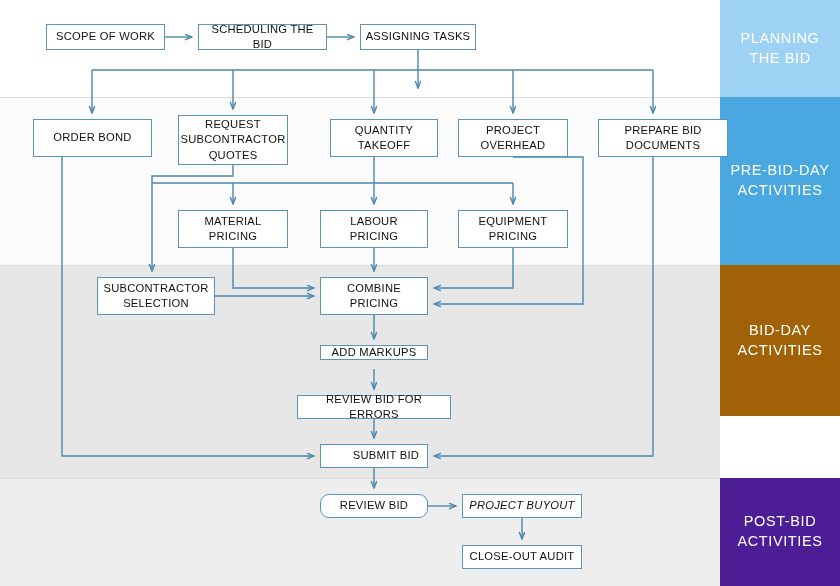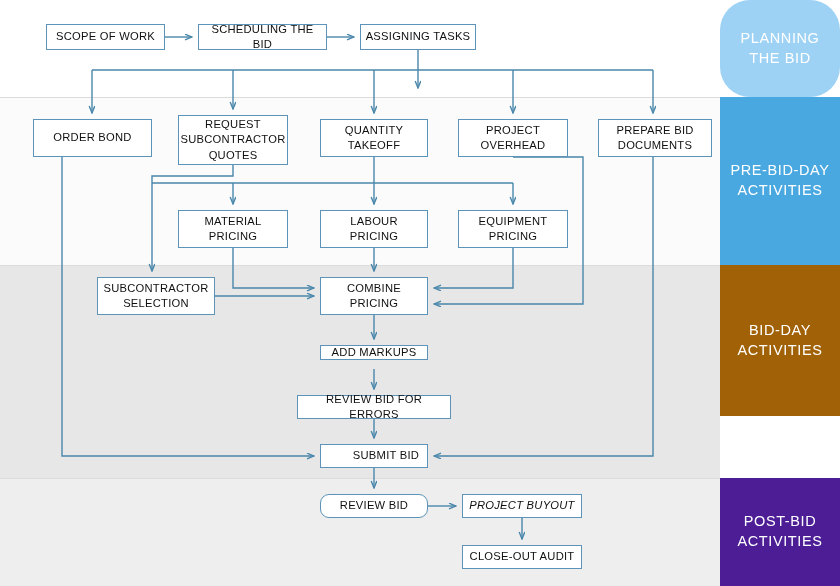--- a/index.html
+++ b/index.html
@@ -90,21 +90,21 @@
 
   <div class="band band-0"></div>
   <div class="band band-1"></div>
   <div class="band band-2"></div>
   <div class="band band-3"></div>
   <div class="band-sep" style="top:97px"></div>
   <div class="band-sep" style="top:265px"></div>
   <div class="band-sep" style="top:478px"></div>
 
   <div id="phase-legend">
-      <div class="phase" style="top: 0px; height: 97px; background: rgb(158, 210, 245); border-radius: 30px;">
+      <div class="phase" style="top: 0px; height: 97px; background: rgb(158, 210, 245);">
         <span>PLANNING THE BID</span>
       </div>
       <div class="phase" style="top: 97px; height: 168px; background: rgb(74, 168, 224);">
         <span>PRE-BID-DAY ACTIVITIES</span>
       </div>
       <div class="phase" style="top: 265px; height: 151px; background: #a16207;">
         <span>BID-DAY ACTIVITIES</span>
       </div>
       <div class="phase" style="top: 478px; height: 108px; background: #4c1d95;">
         <span>POST-BID ACTIVITIES</span>
@@ -170,27 +170,27 @@
       </div>
       <div class="node" style="left: 360px; top: 24px; width: 116px; height: 26px;">
         <span>ASSIGNING TASKS</span>
       </div>
       <div class="node" style="left: 33px; top: 119px; width: 119px; height: 38px;">
         <span>ORDER BOND</span>
       </div>
       <div class="node" style="left: 178px; top: 115px; width: 110px; height: 50px;">
         <span>REQUEST SUBCONTRACTOR QUOTES</span>
       </div>
-      <div class="node" style="left: 320px; top: 119px; width: 108px; height: 38px;">
+      <div class="node" style="left: 330px; top: 119px; width: 108px; height: 38px;">
         <span>QUANTITY TAKEOFF</span>
       </div>
       <div class="node" style="left: 458px; top: 119px; width: 110px; height: 38px;">
         <span>PROJECT OVERHEAD</span>
       </div>
-      <div class="node" style="left: 598px; top: 119px; width: 114px; height: 38px;">
+      <div class="node" style="left: 598px; top: 119px; width: 130px; height: 38px;">
         <span>PREPARE BID DOCUMENTS</span>
       </div>
       <div class="node" style="left: 178px; top: 210px; width: 110px; height: 38px;">
         <span>MATERIAL PRICING</span>
       </div>
       <div class="node" style="left: 320px; top: 210px; width: 108px; height: 38px;">
         <span>LABOUR PRICING</span>
       </div>
       <div class="node" style="left: 458px; top: 210px; width: 110px; height: 38px;">
         <span>EQUIPMENT PRICING</span>

